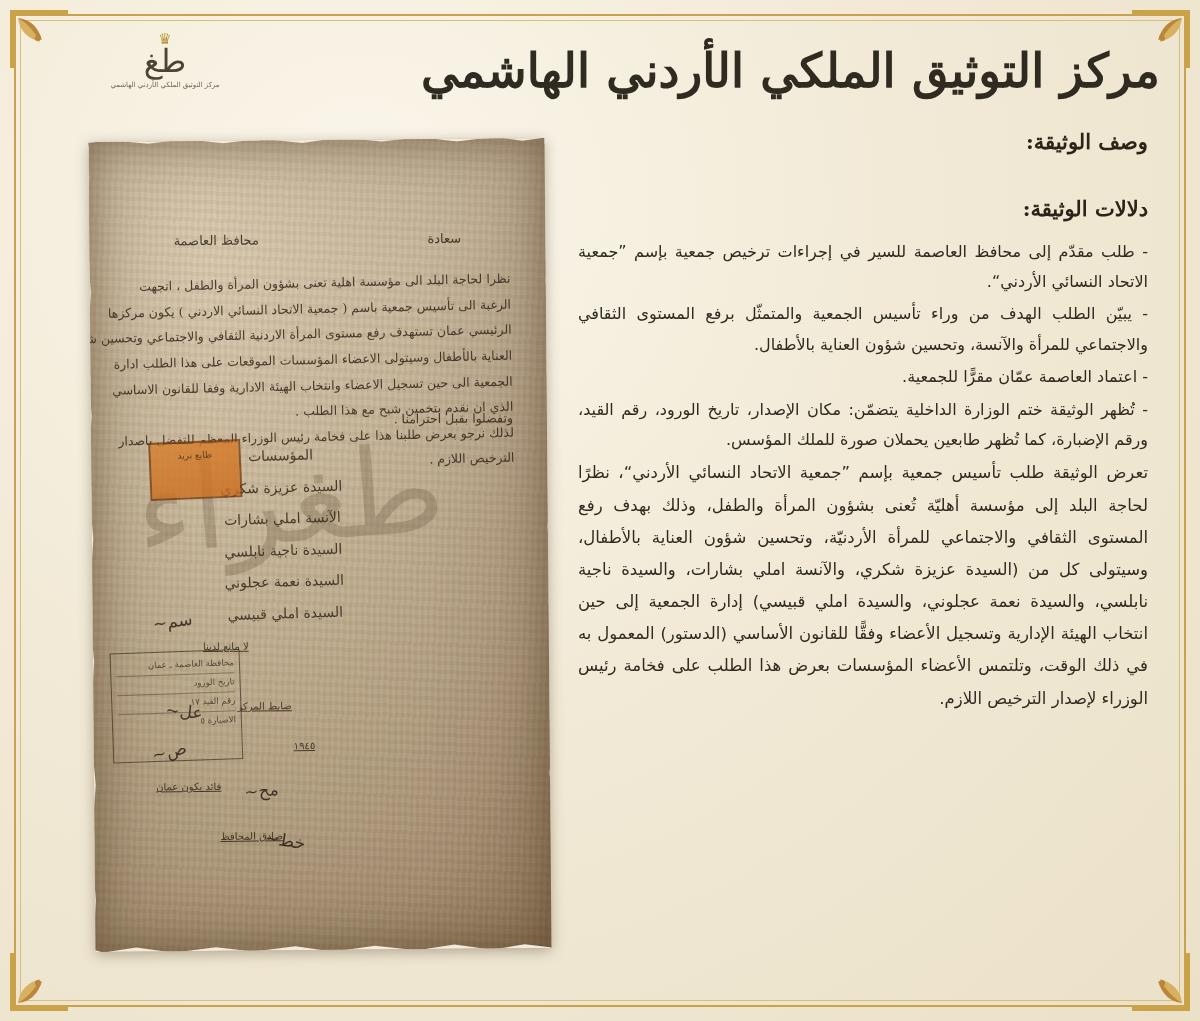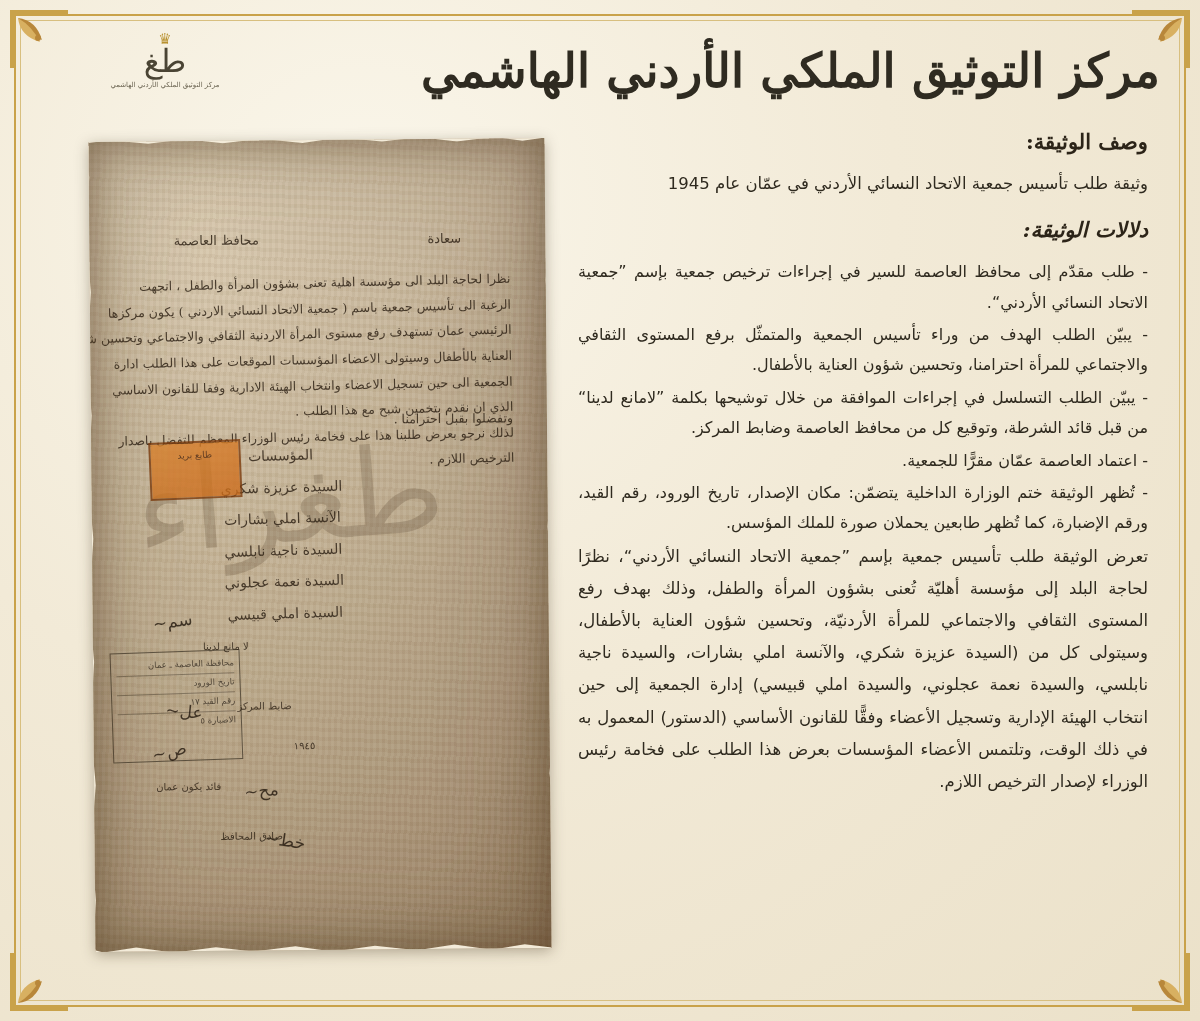--- a/index.html
+++ b/index.html
@@ -249,39 +249,40 @@
     transform: rotate(-8deg);
     white-space: nowrap;
   }
   .sig-note {
     position: absolute;
     font-size: 10px;
     color: #2c2115;
     opacity: .8;
     direction: rtl;
     white-space: nowrap;
+    text-decoration: underline;
   }
 
   
   .text-col {
     position: absolute;
     right: 12px; top: 0;
     width: 570px;
     direction: rtl;
     text-align: right;
   }
   .sec-title {
     font-family: "DejaVu Serif", serif;
     font-size: 21px;
     font-weight: bold;
     color: #2c2418;
     margin: 0 0 14px 0;
     line-height: 1.3;
   }
-  .sec-title.sp { margin-top: 17px; font-style: italic; }
+  .sec-title.sp { margin-top: 40px; }
   .bullet-list {
     margin: 0; padding: 0;
     list-style: none;
   }
   .bullet-list li {
     font-size: 16px;
     line-height: 1.9;
     color: #2f2a1f;
     margin-bottom: 2px;
     text-align: justify;
@@ -406,27 +407,25 @@
         <div class="tear top"></div>
         <div class="tear bottom"></div>
         <div class="tear left"></div>
         <div class="tear right"></div>
       </div>
     </div>
 
     <div class="text-col">
 
       <h2 class="sec-title">وصف الوثيقة:</h2>
-      <div class="desc-line">وثيقة طلب تأسيس جمعية الاتحاد النسائي الأردني في عمّان عام 1945</div>
 
       <h2 class="sec-title sp">دلالات الوثيقة:</h2>
       <ul class="bullet-list">
         <li>- طلب مقدّم إلى محافظ العاصمة للسير في إجراءات ترخيص جمعية بإسم ”جمعية الاتحاد النسائي الأردني“.</li>
-        <li>- يبيّن الطلب الهدف من وراء تأسيس الجمعية والمتمثّل برفع المستوى الثقافي والاجتماعي للمرأة احترامنا، وتحسين شؤون العناية بالأطفال.</li>
-        <li>- يبيّن الطلب التسلسل في إجراءات الموافقة من خلال توشيحها بكلمة ”لامانع لدينا“ من قبل قائد الشرطة، وتوقيع كل من محافظ العاصمة وضابط المركز.</li>
+        <li>- يبيّن الطلب الهدف من وراء تأسيس الجمعية والمتمثّل برفع المستوى الثقافي والاجتماعي للمرأة والآنسة، وتحسين شؤون العناية بالأطفال.</li>
         <li>- اعتماد العاصمة عمّان مقرًّا للجمعية.</li>
         <li>- تُظهر الوثيقة ختم الوزارة الداخلية يتضمّن: مكان الإصدار، تاريخ الورود، رقم القيد، ورقم الإضبارة، كما تُظهر طابعين يحملان صورة للملك المؤسس.</li>
       </ul>
 
       <div class="summary">تعرض الوثيقة طلب تأسيس جمعية بإسم ”جمعية الاتحاد النسائي الأردني“، نظرًا لحاجة البلد إلى مؤسسة أهليّة تُعنى بشؤون المرأة والطفل، وذلك بهدف رفع المستوى الثقافي والاجتماعي للمرأة الأردنيّة، وتحسين شؤون العناية بالأطفال، وسيتولى كل من (السيدة عزيزة شكري، والآنسة املي بشارات، والسيدة ناجية نابلسي، والسيدة نعمة عجلوني، والسيدة املي قبيسي) إدارة الجمعية إلى حين انتخاب الهيئة الإدارية وتسجيل الأعضاء وفقًّا للقانون الأساسي (الدستور) المعمول به في ذلك الوقت، وتلتمس الأعضاء المؤسسات بعرض هذا الطلب على فخامة رئيس الوزراء لإصدار الترخيص اللازم.</div>
 
     </div>
   </div>
 </div>
 

